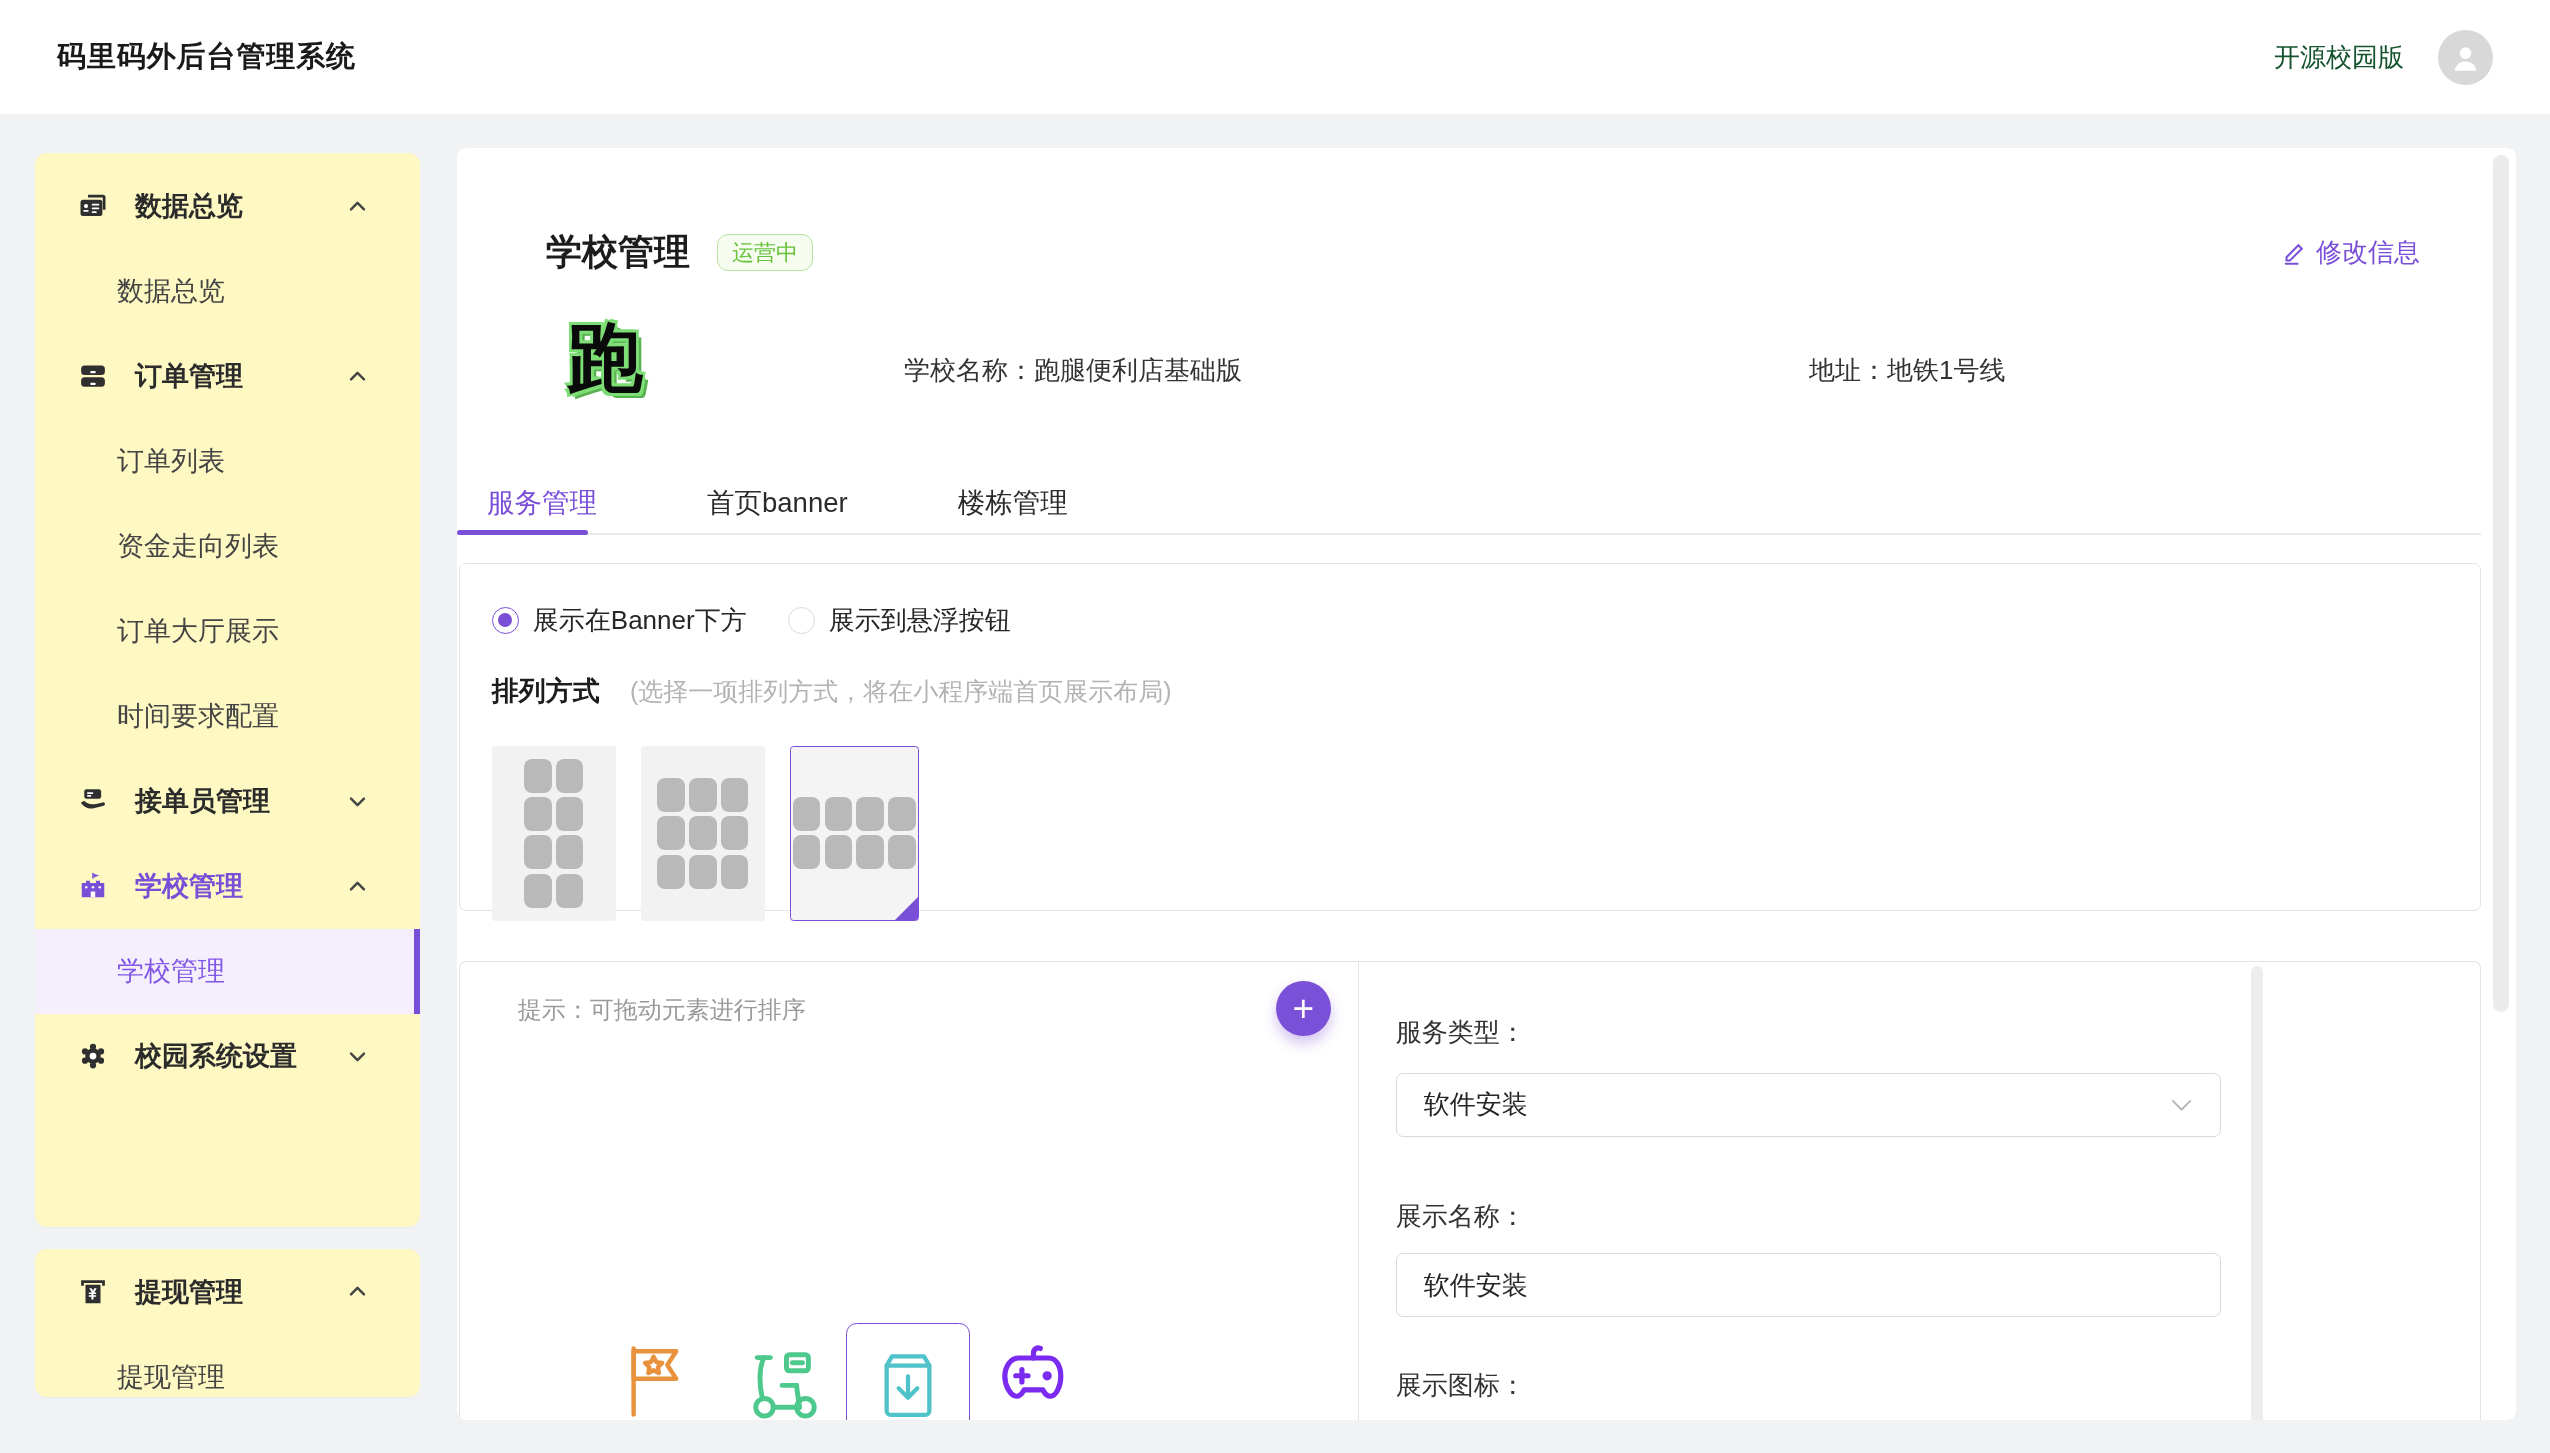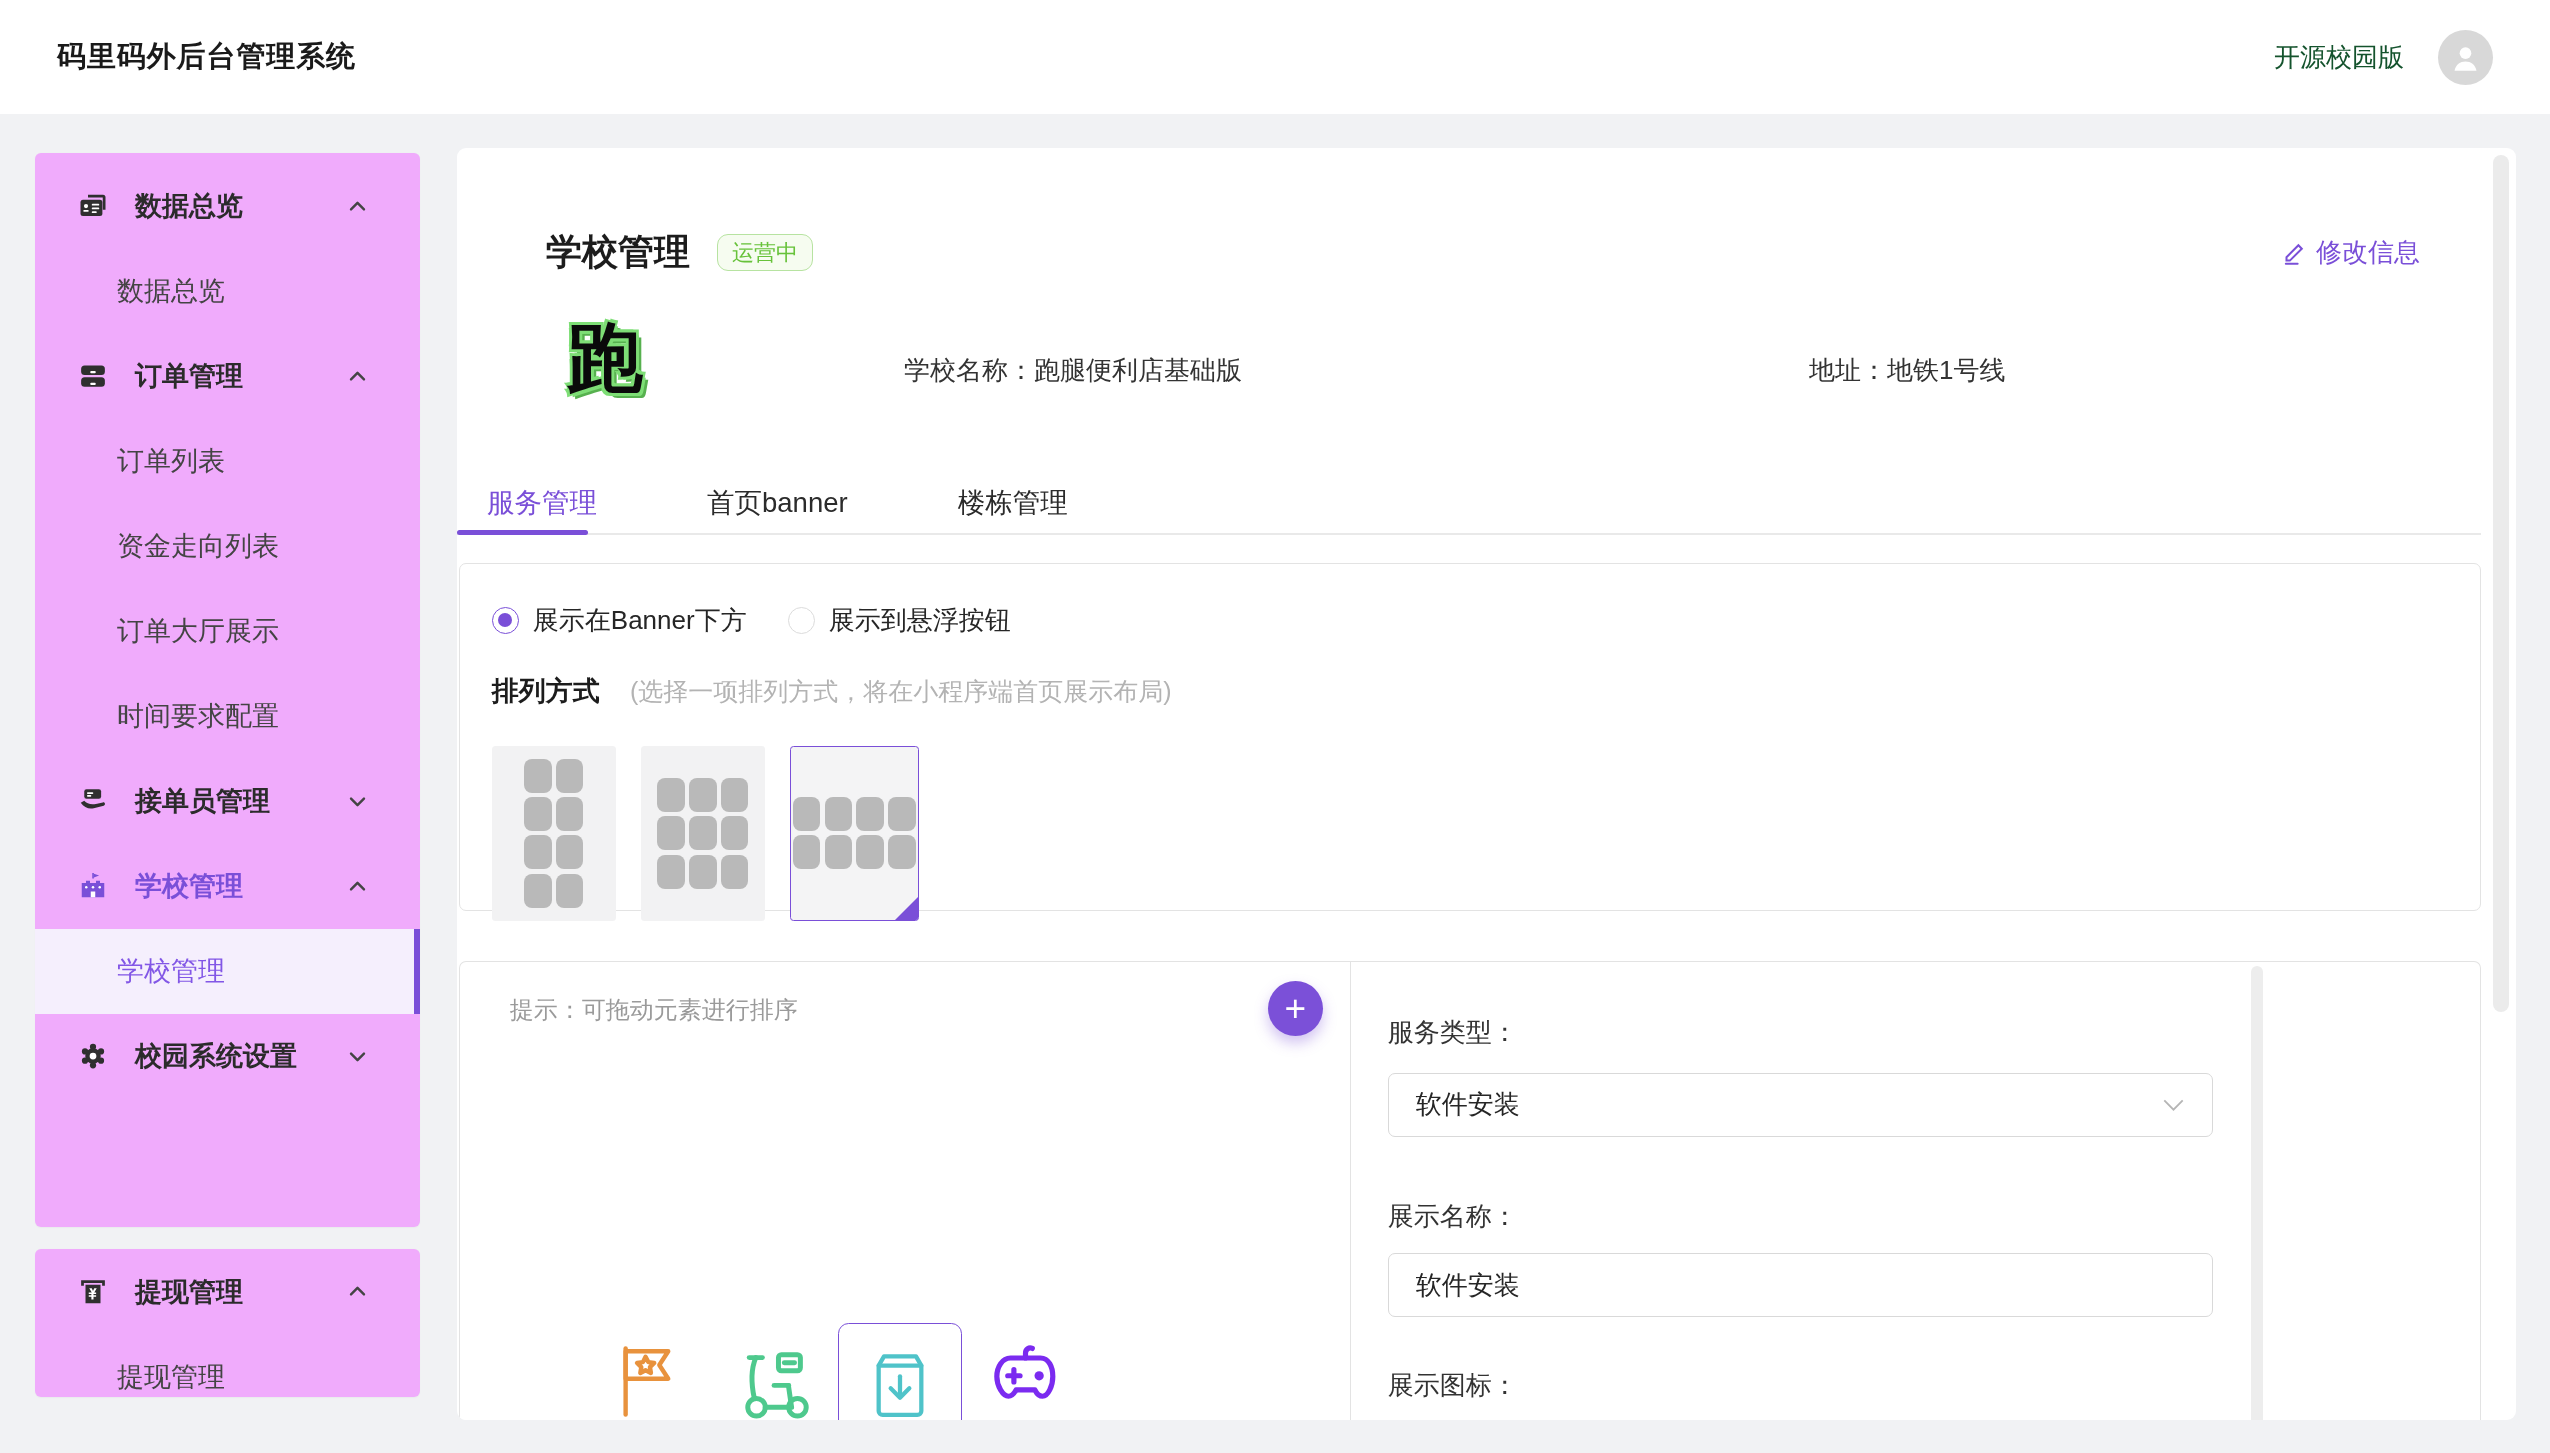--- a/index.html
+++ b/index.html
@@ -8,21 +8,21 @@
   
   .top{height:114px;background:#fff;display:flex;align-items:center;padding:0 57px;box-sizing:border-box;}
   .brand{font-size:29px;font-weight:700;color:#1a1a1a;letter-spacing:0.9px;}
   .top-right{margin-left:auto;display:flex;align-items:center;gap:34px;}
   .version{font-size:26px;color:#14532d;}
   .avatar{width:55px;height:55px;border-radius:50%;background:#d8d8d8;display:flex;align-items:center;justify-content:center;cursor:pointer;}
   .avatar svg{width:35px;height:35px;}
   
   .layout{display:flex;align-items:flex-start;padding:0 34px 0 35px;gap:37px;box-sizing:border-box;}
   aside{width:385px;flex:none;}
-  .side-card{background:#f0abfc;border-radius:6px;overflow:hidden;box-shadow:0 0.9px 1.8px rgba(0,0,0,.03);text-align:right;}
+  .side-card{background:#fef9c3;border-radius:12px;overflow:hidden;box-shadow:0 0.9px 1.8px rgba(0,0,0,.03);text-align:right;}
   .side-card1{margin-top:39px;height:1074px;padding-top:10.6px;box-sizing:border-box;}
   .side-card2{margin-top:22px;height:148px;}
   .srow{height:85px;display:flex;align-items:center;font-size:27px;cursor:pointer;box-sizing:border-box;}
   .srow.group{padding:0 51px 0 43px;color:#2b2b2b;font-weight:700;}
   .gicon{width:30px;height:30px;margin-right:27px;flex:none;color:#2f2f2f;}
   .gicon svg{width:30px;height:30px;display:block;}
   .srow.group.active,.srow.group.active .gicon{color:#7a4fd8;}
   .chev{margin-left:auto;color:#444;width:23px;height:23px;}
   .chev svg{width:23px;height:23px;display:block;}
   .srow.sub{padding-left:82px;color:#444;font-weight:400;position:relative;}
@@ -57,21 +57,21 @@
   .arrange-row{margin-top:35px;font-size:26px;}
   .arrange-label{font-weight:700;color:#1c1c1c;font-size:27px;}
   .arrange-hint{color:#b3b3b3;margin-left:23px;font-size:25px;}
   .opts{margin-top:37px;display:flex;gap:25px;}
   .opt{width:124px;height:175px;background:#f2f2f3;border-radius:3.5px;display:flex;align-items:center;justify-content:center;cursor:pointer;box-sizing:border-box;}
   .opt.selected{width:129px;background:#f4f4f5;border:1.8px solid #7a4fd8;position:relative;overflow:hidden;}
   .opt.selected::after{content:"";position:absolute;right:-0.9px;bottom:-0.9px;width:0;height:0;border-left:25px solid transparent;border-bottom:25px solid #7a4fd8;}
   .ogrid{display:grid;gap:4.4px;}
   .ocell{width:27.5px;height:34px;border-radius:8px;background:#b9b9b9;}
   
-  .box2{margin-top:50px;height:467px;border-radius:7px 7px 0 0;border-bottom:none;display:flex;overflow:hidden;}
+  .box2{margin-top:50px;height:467px;border-radius:7px 7px 0 0;border-bottom:none;display:flex;overflow:hidden;padding-left:8px;}
   .pane-left{width:891px;flex:none;border-right:0.9px solid #e3e3e3;position:relative;padding:32px 0 0 50px;box-sizing:border-box;}
   .drag-hint{font-size:24px;color:#9a9a9a;}
   .add-btn{position:absolute;left:808px;top:19.5px;width:55px;height:55px;border-radius:50%;background:#7b50d8;color:#fff;
            display:flex;align-items:center;justify-content:center;font-size:37px;font-weight:400;
            box-shadow:0 7px 14px rgba(123,80,216,.35);cursor:pointer;line-height:1;}
   .svc-row{position:absolute;left:156px;top:361px;display:flex;align-items:flex-start;}
   .svc-icon{display:inline-block;margin-top:20.4px;cursor:pointer;}
   .svc-icon svg{display:block;width:100%;height:auto;}
   .svc-i0{width:66px;margin-right:57px;}
   .svc-i1{width:76px;margin-right:23px;}

